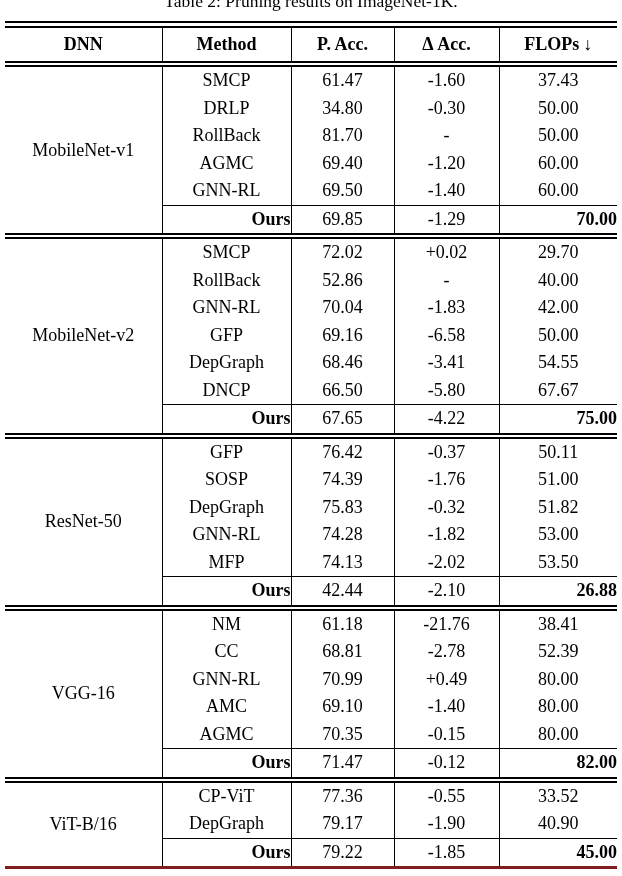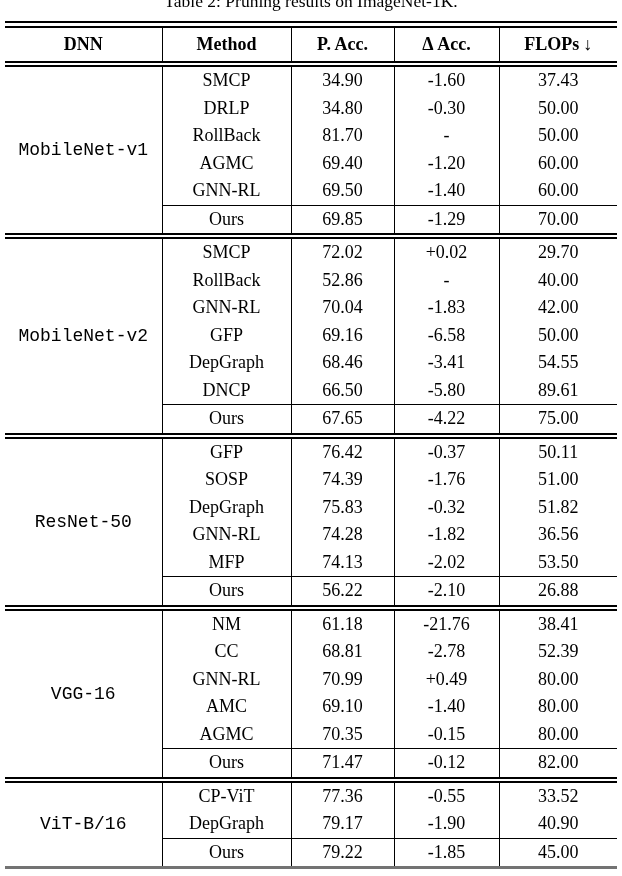--- a/index.html
+++ b/index.html
@@ -27,29 +27,29 @@
     border-top: 7px double #000;
     border-bottom: 6px double #000;
   }
   tbody td { height: 27.5px; }
   
   th.col-dnn, td.cell-dnn,
   th.col-method, td.cell-method,
   th.col-pacc, td.cell-pacc,
   th.col-dacc, td.cell-dacc { border-right: 1px solid #000; }
   
-  td.cell-dnn { border-bottom: 6px double #000; font-family: Liberation Mono, monospace; }
+  td.cell-dnn { border-bottom: 6px double #000; }
   
   tr.ours-row td { border-top: 1px solid #000; }
   tr.ours-row td.cell-method,
-  tr.ours-row td.cell-flops { font-weight: normal; }
+  tr.ours-row td.cell-flops { font-weight: bold; text-align: right; }
   
   tr.group-end td { border-bottom: 6px double #000; }
   
-  tr.table-end td, td.cell-dnn.table-end { border-bottom: 3px solid #737373; }
+  tr.table-end td, td.cell-dnn.table-end { border-bottom: 3px solid #7f1d1d; }
   .arrow { margin-left: 4px; }
 </style>
 </head>
 <body>
 
 <div class="page">
   <div class="caption">Table 2: Pruning results on ImageNet-1K.</div>
 
   <table class="results">
     <colgroup>
@@ -65,21 +65,21 @@
         <th class="col-method">Method</th>
         <th class="col-pacc">P. Acc.</th>
         <th class="col-dacc">Δ Acc.</th>
         <th class="col-flops"><span>FLOPs</span><span class="arrow">↓</span></th>
       </tr>
     </thead>
     <tbody>
         <tr>
           <td rowspan="6" class="cell-dnn">MobileNet-v1</td>
           <td class="cell-method">SMCP</td>
-          <td class="cell-pacc">34.90</td>
+          <td class="cell-pacc">61.47</td>
           <td class="cell-dacc">-1.60</td>
           <td class="cell-flops">37.43</td>
         </tr>
         <tr>
           <td class="cell-method">DRLP</td>
           <td class="cell-pacc">34.80</td>
           <td class="cell-dacc">-0.30</td>
           <td class="cell-flops">50.00</td>
         </tr>
         <tr>
@@ -134,21 +134,21 @@
         <tr>
           <td class="cell-method">DepGraph</td>
           <td class="cell-pacc">68.46</td>
           <td class="cell-dacc">-3.41</td>
           <td class="cell-flops">54.55</td>
         </tr>
         <tr>
           <td class="cell-method">DNCP</td>
           <td class="cell-pacc">66.50</td>
           <td class="cell-dacc">-5.80</td>
-          <td class="cell-flops">89.61</td>
+          <td class="cell-flops">67.67</td>
         </tr>
         <tr class="ours-row group-end">
           <td class="cell-method">Ours</td>
           <td class="cell-pacc">67.65</td>
           <td class="cell-dacc">-4.22</td>
           <td class="cell-flops">75.00</td>
         </tr>
         <tr>
           <td rowspan="6" class="cell-dnn">ResNet-50</td>
           <td class="cell-method">GFP</td>
@@ -165,31 +165,31 @@
         <tr>
           <td class="cell-method">DepGraph</td>
           <td class="cell-pacc">75.83</td>
           <td class="cell-dacc">-0.32</td>
           <td class="cell-flops">51.82</td>
         </tr>
         <tr>
           <td class="cell-method">GNN-RL</td>
           <td class="cell-pacc">74.28</td>
           <td class="cell-dacc">-1.82</td>
-          <td class="cell-flops">36.56</td>
+          <td class="cell-flops">53.00</td>
         </tr>
         <tr>
           <td class="cell-method">MFP</td>
           <td class="cell-pacc">74.13</td>
           <td class="cell-dacc">-2.02</td>
           <td class="cell-flops">53.50</td>
         </tr>
         <tr class="ours-row group-end">
           <td class="cell-method">Ours</td>
-          <td class="cell-pacc">56.22</td>
+          <td class="cell-pacc">42.44</td>
           <td class="cell-dacc">-2.10</td>
           <td class="cell-flops">26.88</td>
         </tr>
         <tr>
           <td rowspan="6" class="cell-dnn">VGG-16</td>
           <td class="cell-method">NM</td>
           <td class="cell-pacc">61.18</td>
           <td class="cell-dacc">-21.76</td>
           <td class="cell-flops">38.41</td>
         </tr>

